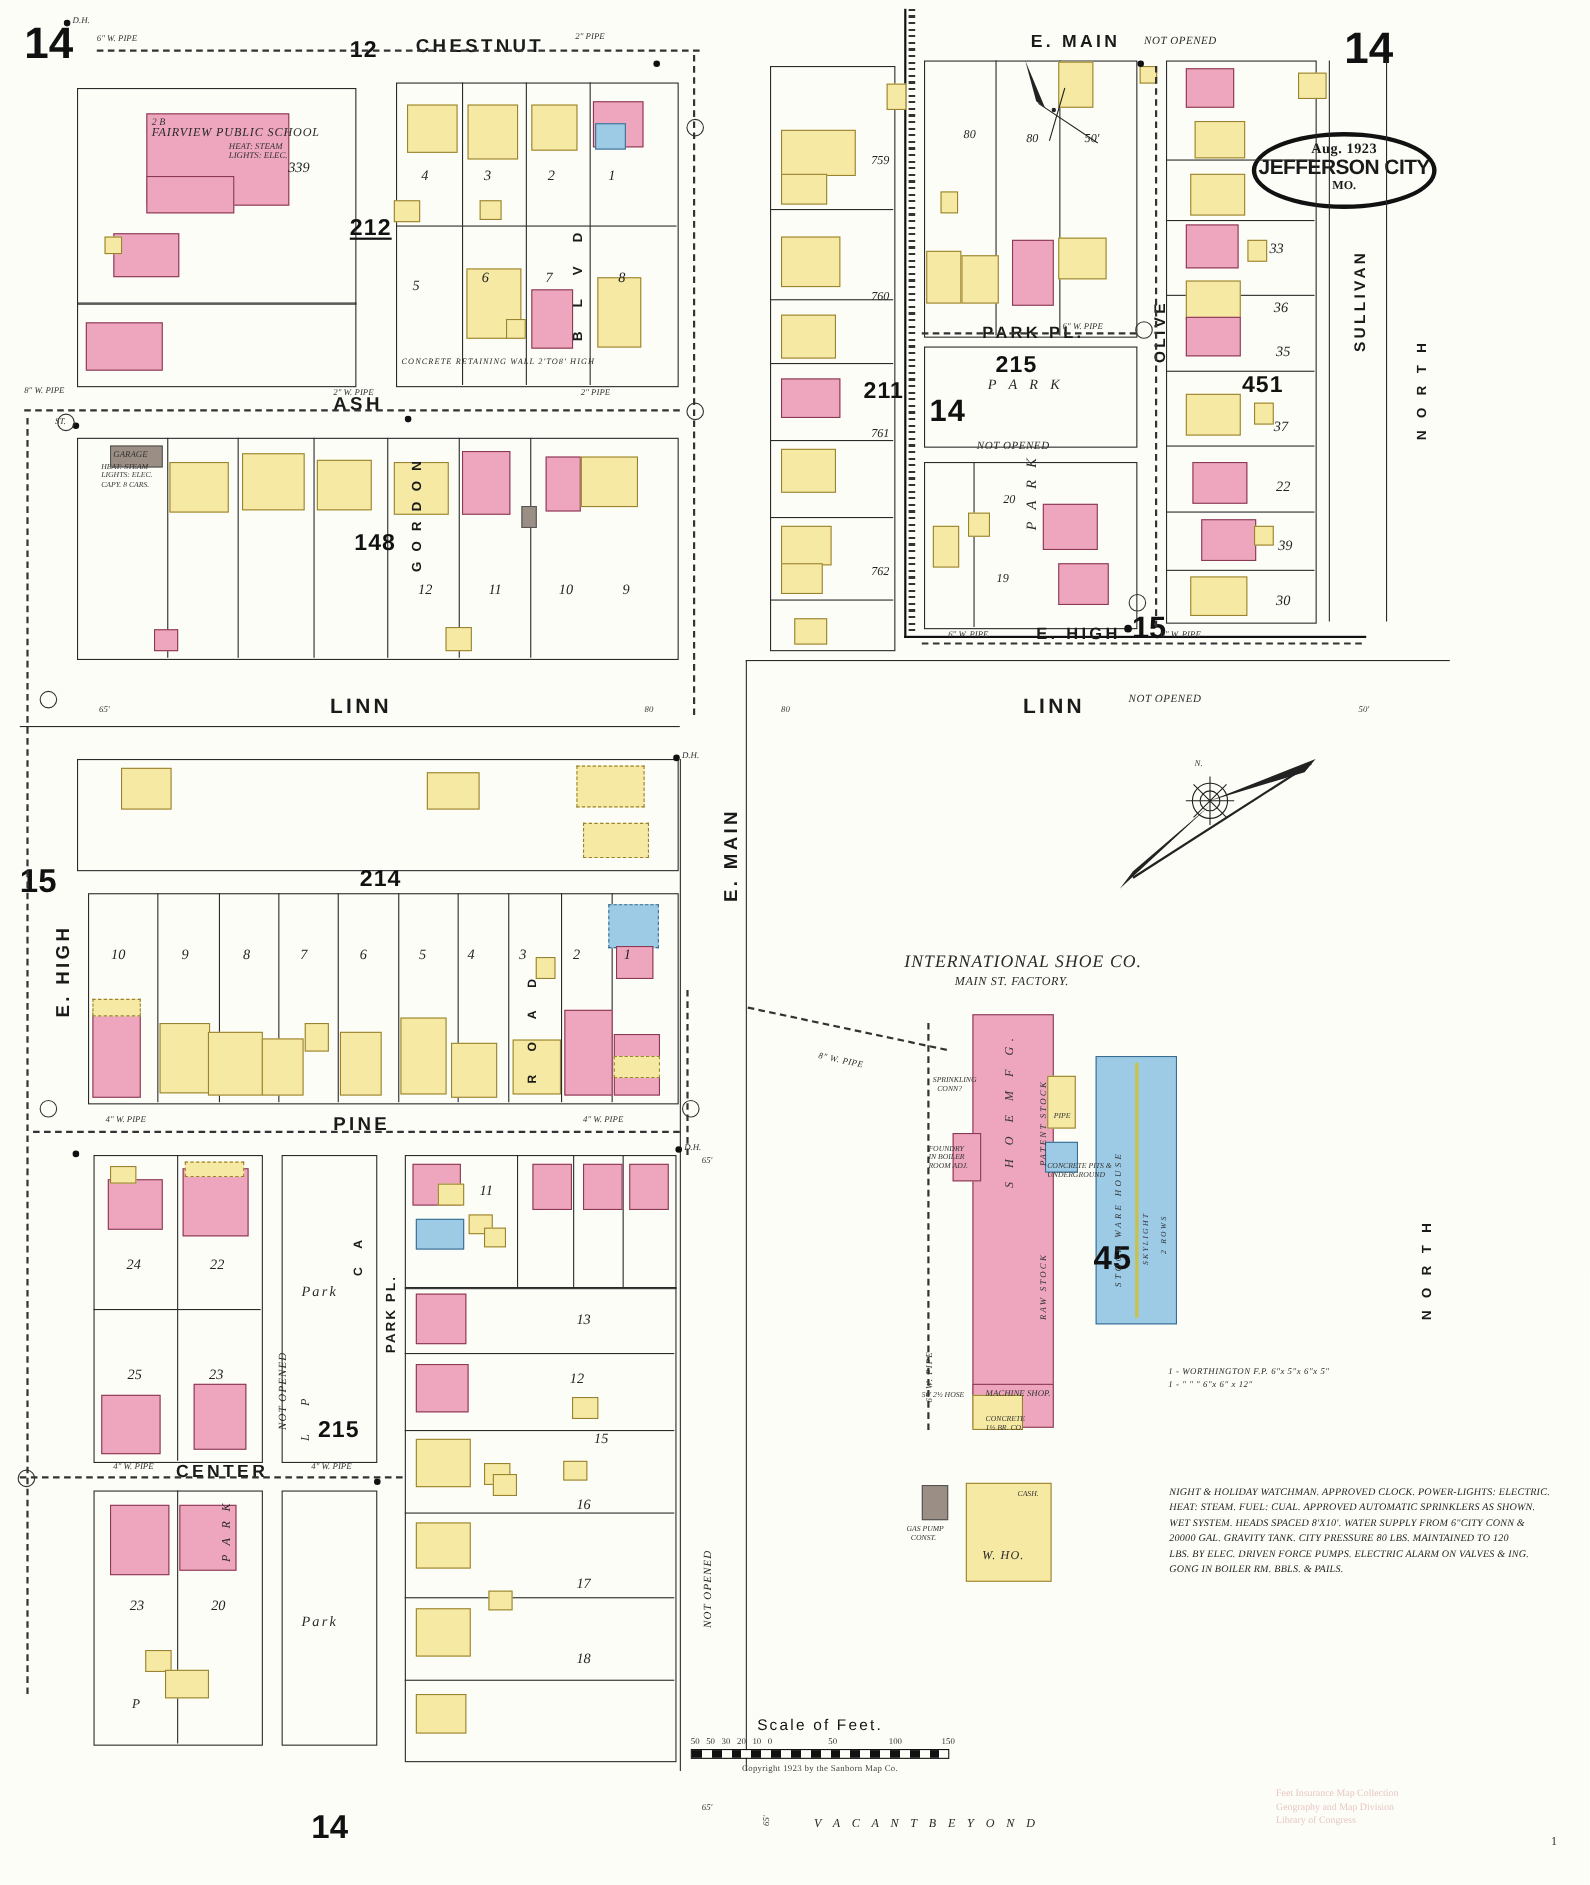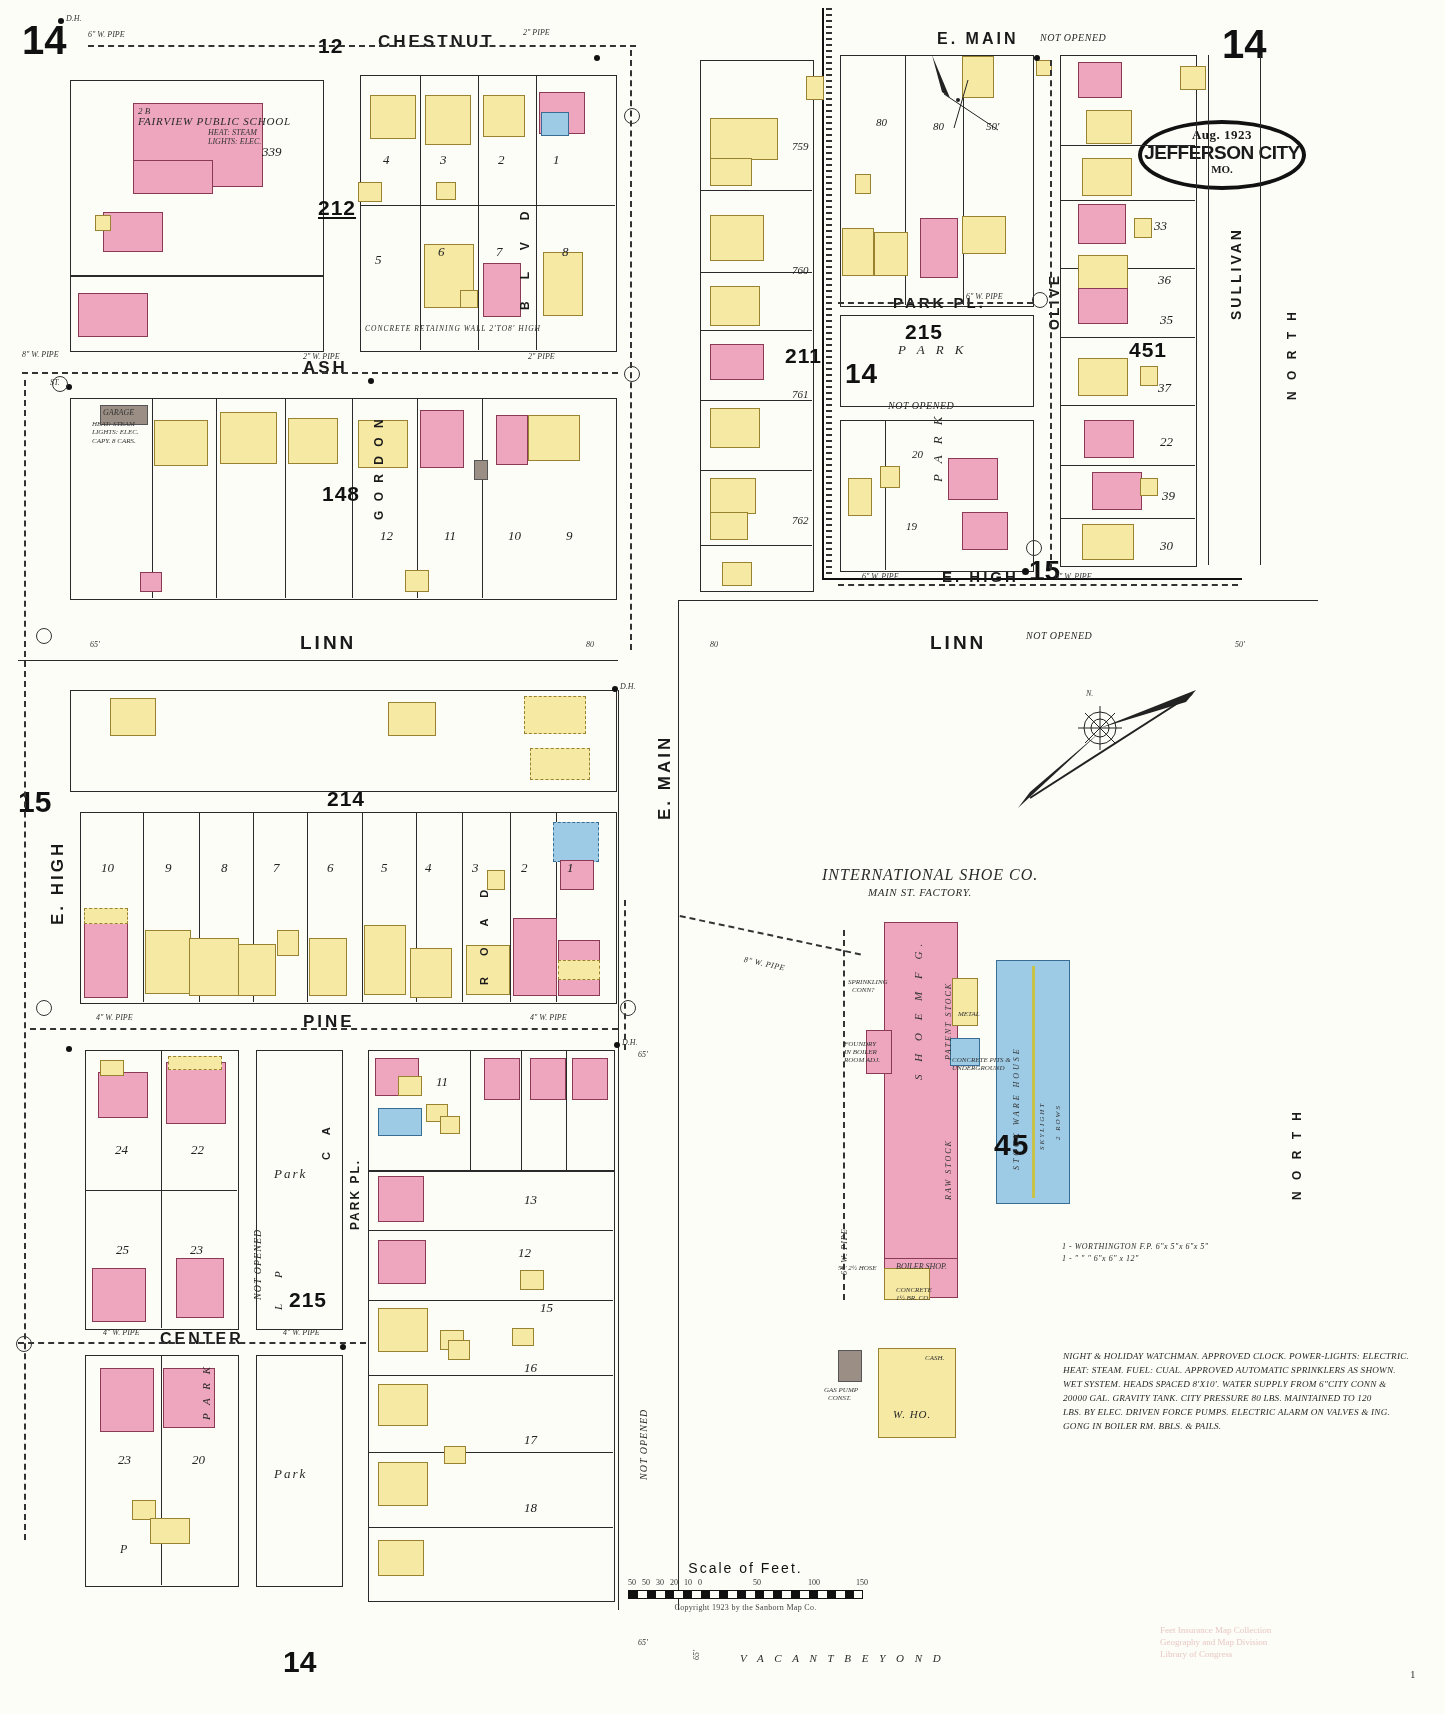--- a/index.html
+++ b/index.html
@@ -326,27 +326,27 @@
   <div class="bldg yellow" style="left:878px;top:1348px;width:76px;height:88px;"></div>
   <div class="bldg gray" style="left:838px;top:1350px;width:22px;height:30px;"></div>
   <div class="tiny" style="left:824px;top:1386px;font-size:7px;">GAS PUMP</div>
   <div class="tiny" style="left:828px;top:1394px;font-size:7px;">CONST.</div>
   <div class="note" style="left:893px;top:1408px;font-size:11px;letter-spacing:1px;">W. HO.</div>
   <div class="blocknum" style="left:994px;top:1128px;font-size:30px;">45</div>
 
   <div class="fnote" style="left:912px;top:1080px;transform:rotate(-90deg);font-size:11px;letter-spacing:5px;">S H O E   M F G.</div>
   <div class="fnote" style="left:944px;top:1060px;transform:rotate(-90deg);letter-spacing:2px;">PATENT  STOCK</div>
   <div class="fnote" style="left:944px;top:1200px;transform:rotate(-90deg);letter-spacing:2px;">RAW  STOCK</div>
-  <div class="fnote" style="left:896px;top:1262px;transform:rotate(0deg);font-size:8px;">BOILER SHOP.</div>
+  <div class="fnote" style="left:896px;top:1262px;transform:rotate(0deg);font-size:8px;">MACHINE SHOP.</div>
   <div class="fnote" style="left:848px;top:978px;font-size:7px;">SPRINKLING</div>
   <div class="fnote" style="left:852px;top:986px;font-size:7px;">CONN?</div>
   <div class="fnote" style="left:844px;top:1040px;font-size:7px;">FOUNDRY</div>
   <div class="fnote" style="left:844px;top:1048px;font-size:7px;">IN BOILER</div>
   <div class="fnote" style="left:844px;top:1056px;font-size:7px;">ROOM ADJ.</div>
-  <div class="fnote" style="left:958px;top:1010px;font-size:7px;">METAL</div>
+  <div class="fnote" style="left:958px;top:1010px;font-size:7px;">PIPE</div>
   <div class="fnote" style="left:952px;top:1056px;font-size:7px;">CONCRETE PITS &amp;</div>
   <div class="fnote" style="left:952px;top:1064px;font-size:7px;">UNDERGROUND</div>
   <div class="fnote" style="left:896px;top:1286px;font-size:7px;">CONCRETE</div>
   <div class="fnote" style="left:896px;top:1294px;font-size:7px;">1½ BR. CO.</div>
   <div class="fnote" style="left:838px;top:1264px;font-size:7px;">50' 2½ HOSE</div>
   <div class="fnote" style="left:1012px;top:1170px;transform:rotate(-90deg);letter-spacing:3px;">STOCK  WARE  HOUSE</div>
   <div class="fnote" style="left:1038px;top:1150px;transform:rotate(-90deg);font-size:7px;letter-spacing:2px;">SKYLIGHT</div>
   <div class="fnote" style="left:1054px;top:1140px;transform:rotate(-90deg);font-size:7px;letter-spacing:2px;">2  ROWS</div>
   <div class="fnote" style="left:925px;top:1354px;font-size:7px;">CASH.</div>
 

